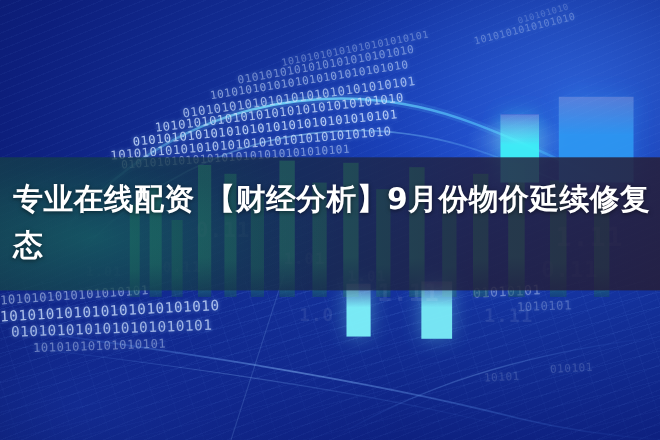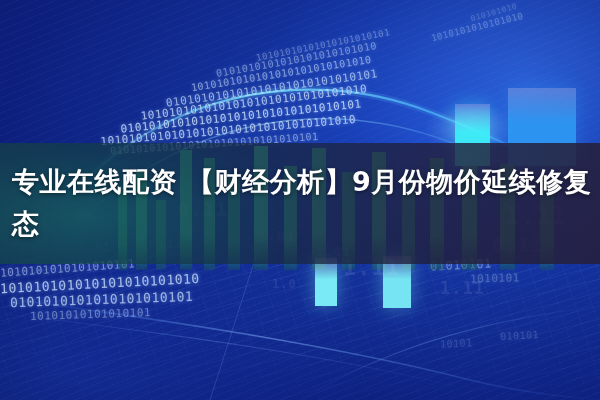--- a/index.html
+++ b/index.html
@@ -237,21 +237,21 @@
   <div class="layer" id="wm-layer">
       <div class="wm" style="left: 178px; top: 198px; font-size: 19px; opacity: 0.3;">0.11</div>
       <div class="wm" style="left: 505px; top: 167px; font-size: 21px; opacity: 0.26;">0.11</div>
       <div class="wm" style="left: 505px; top: 202px; font-size: 24px; opacity: 0.34;">1.11</div>
       <div class="wm" style="left: 492px; top: 233px; font-size: 20px; opacity: 0.26;">0.11</div>
       <div class="wm" style="left: 343px; top: 255px; font-size: 22px; opacity: 0.3;">1.11</div>
       <div class="wm" style="left: 258px; top: 228px; font-size: 14px; opacity: 0.26;">1.01</div>
       <div class="wm" style="left: 316px; top: 244px; font-size: 13px; opacity: 0.24;">1.01</div>
       <div class="wm" style="left: 148px; top: 236px; font-size: 13px; opacity: 0.22;">0.11</div>
       <div class="wm" style="left: 78px; top: 240px; font-size: 12px; opacity: 0.2;">1.01</div>
-      <div class="wm" style="left: 272px; top: 277px; font-size: 12px; opacity: 0.28;">1.0</div>
+      <div class="wm" style="left: 272px; top: 277px; font-size: 16px; opacity: 0.28;">1.0</div>
       <div class="wm" style="left: 440px; top: 278px; font-size: 17px; opacity: 0.3;">1.11</div>
     </div>
 
   <div class="band" id="band" style="top: 143px; height: 121px;"></div>
   <div class="band-tint" id="band-tint" style="top: 143px; height: 121px;"></div>
 
   <div class="headline" id="headline" style="top: 161px;">
     <span class="l1">专业在线配资 【财经分析】9月份物价延续修复态</span>
   </div>
 

